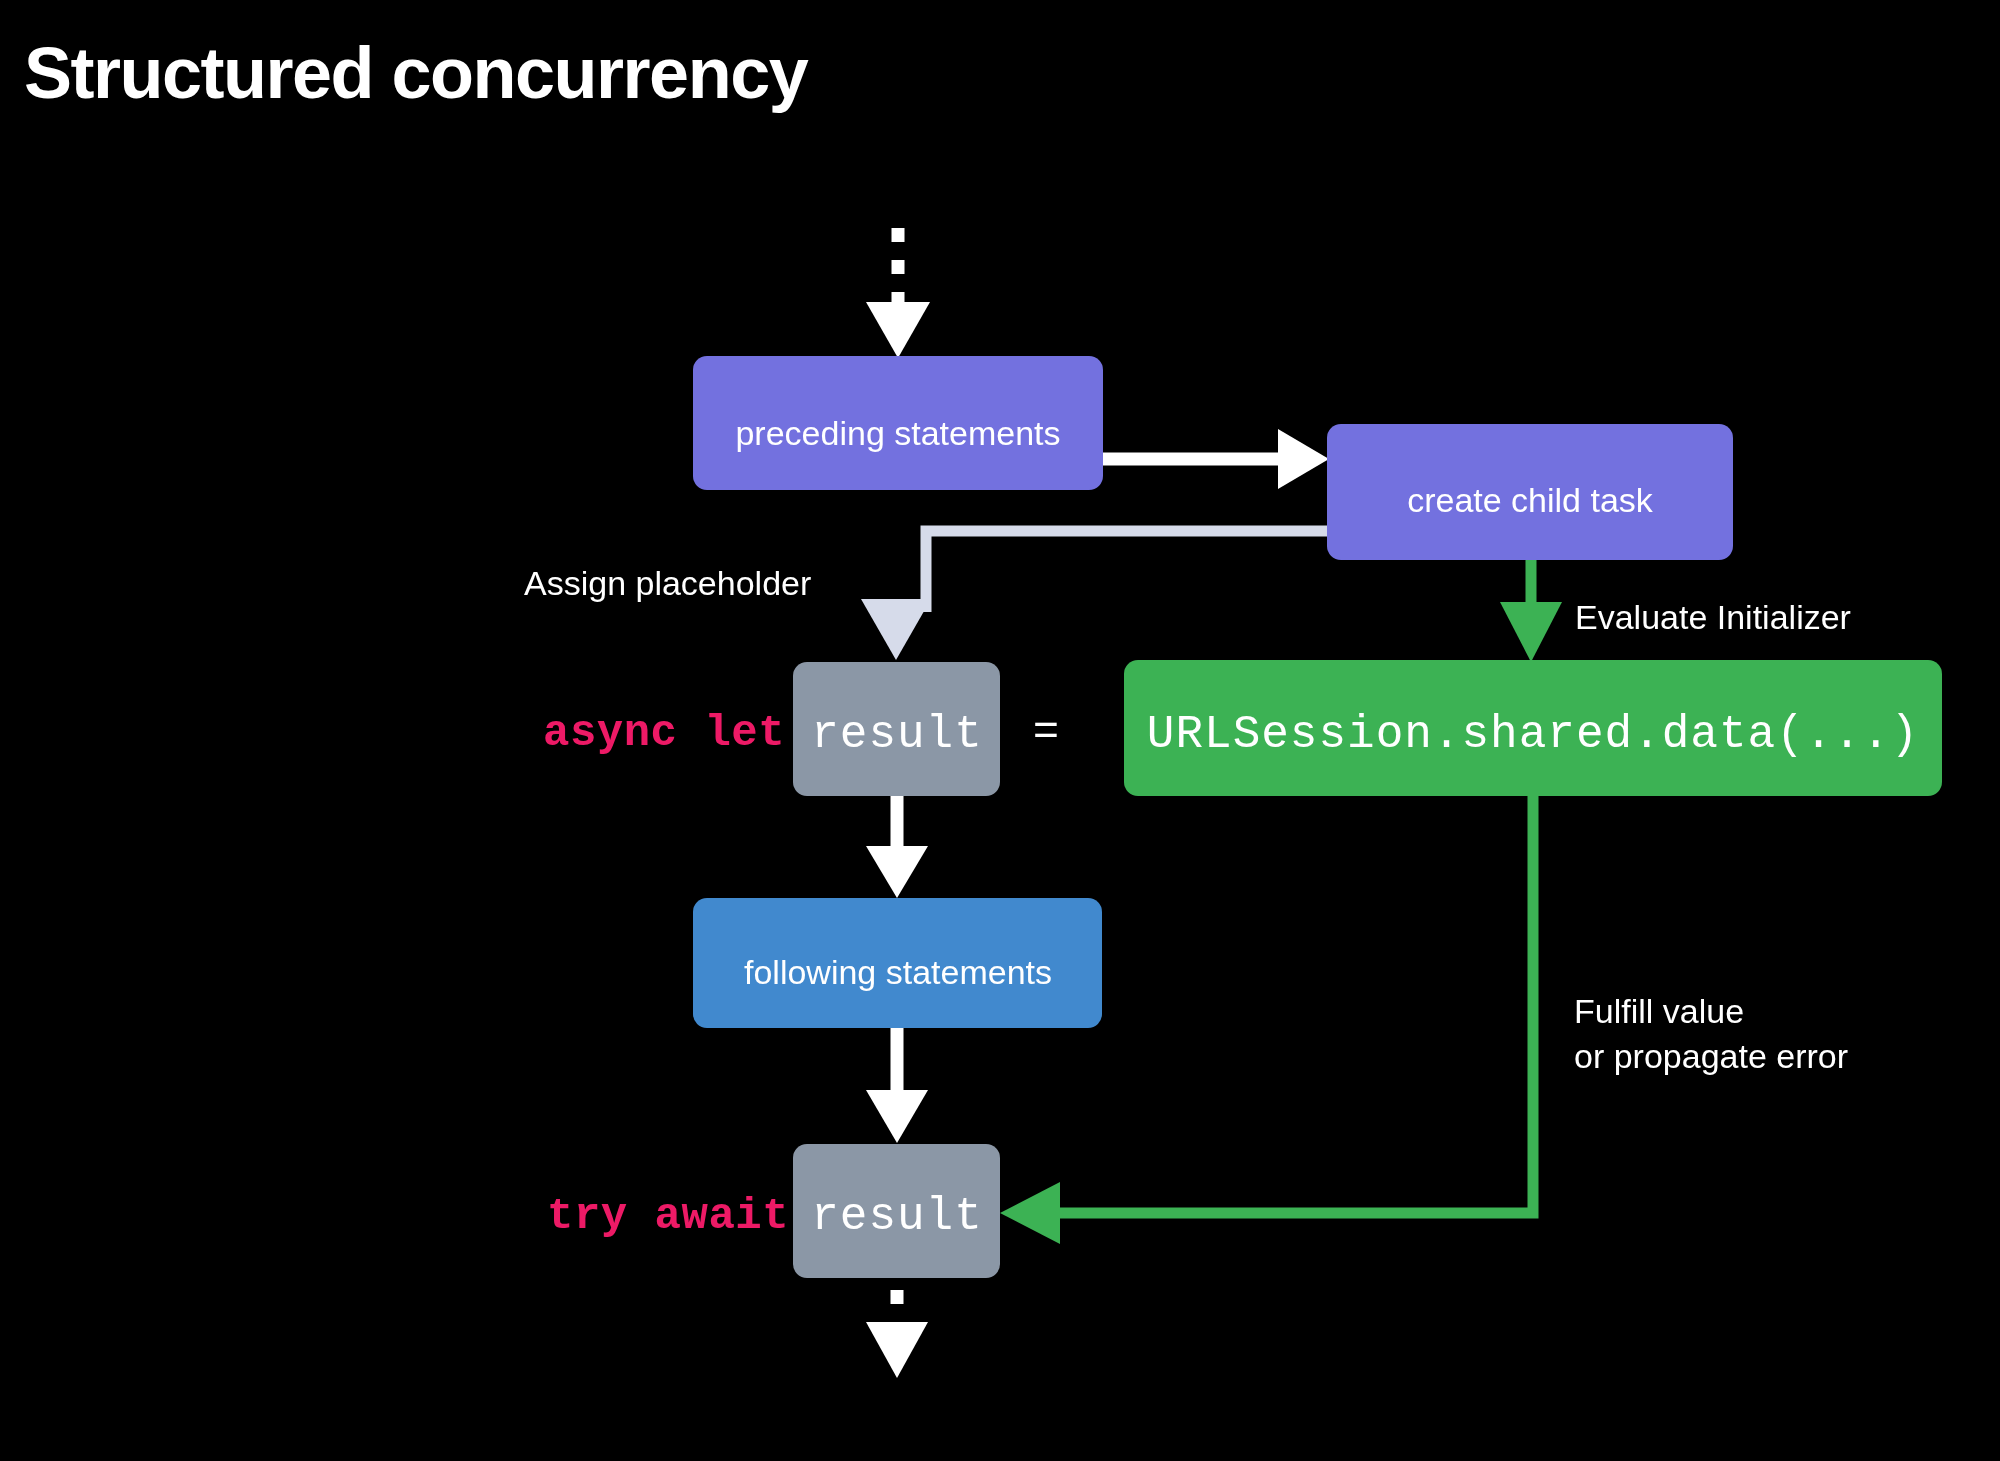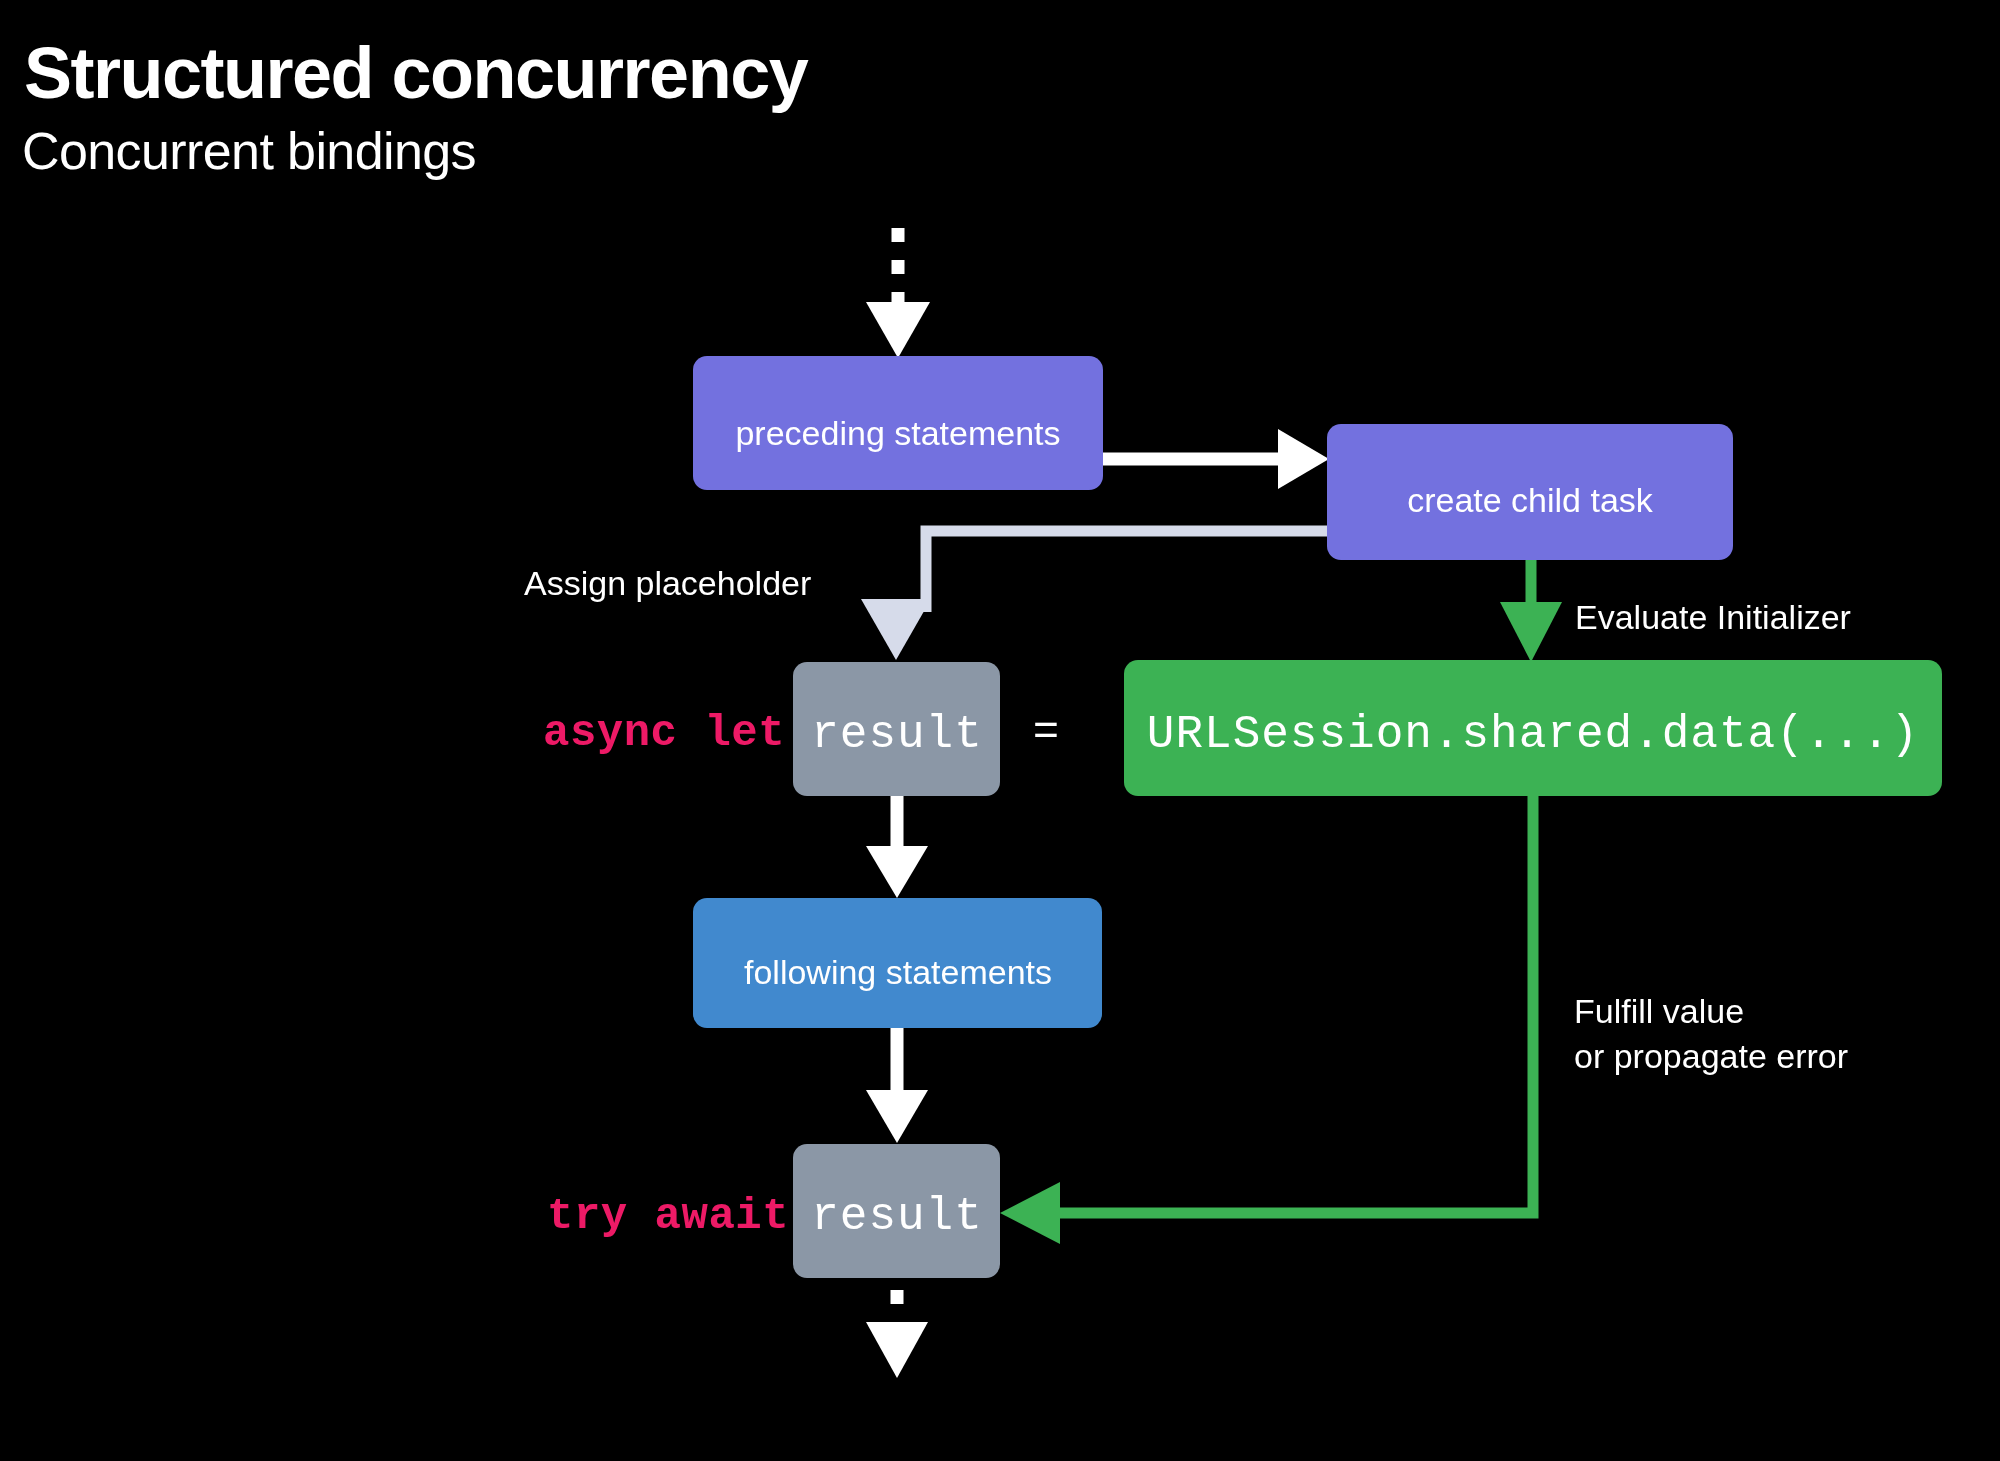--- a/index.html
+++ b/index.html
@@ -92,21 +92,20 @@
     fill: #ffffff;
   }
 </style>
 </head>
 <body>
 
 <div class="slide">
 
   <div class="heading-block">
     <h1 class="slide-title">Structured concurrency</h1>
-    <h2 class="slide-subtitle">Concurrent bindings</h2>
   </div>
 
   <div class="diagram">
     <svg class="diagram-svg" viewBox="0 0 2000 1461" xmlns="http://www.w3.org/2000/svg">
 
       <g>
         <line x1="898" y1="228" x2="898" y2="320" stroke="#ffffff" stroke-width="13" stroke-dasharray="14 18" stroke-linecap="butt"></line>
         <polygon points="898,358 866,302 930,302" fill="#ffffff"></polygon>
       </g>
 

